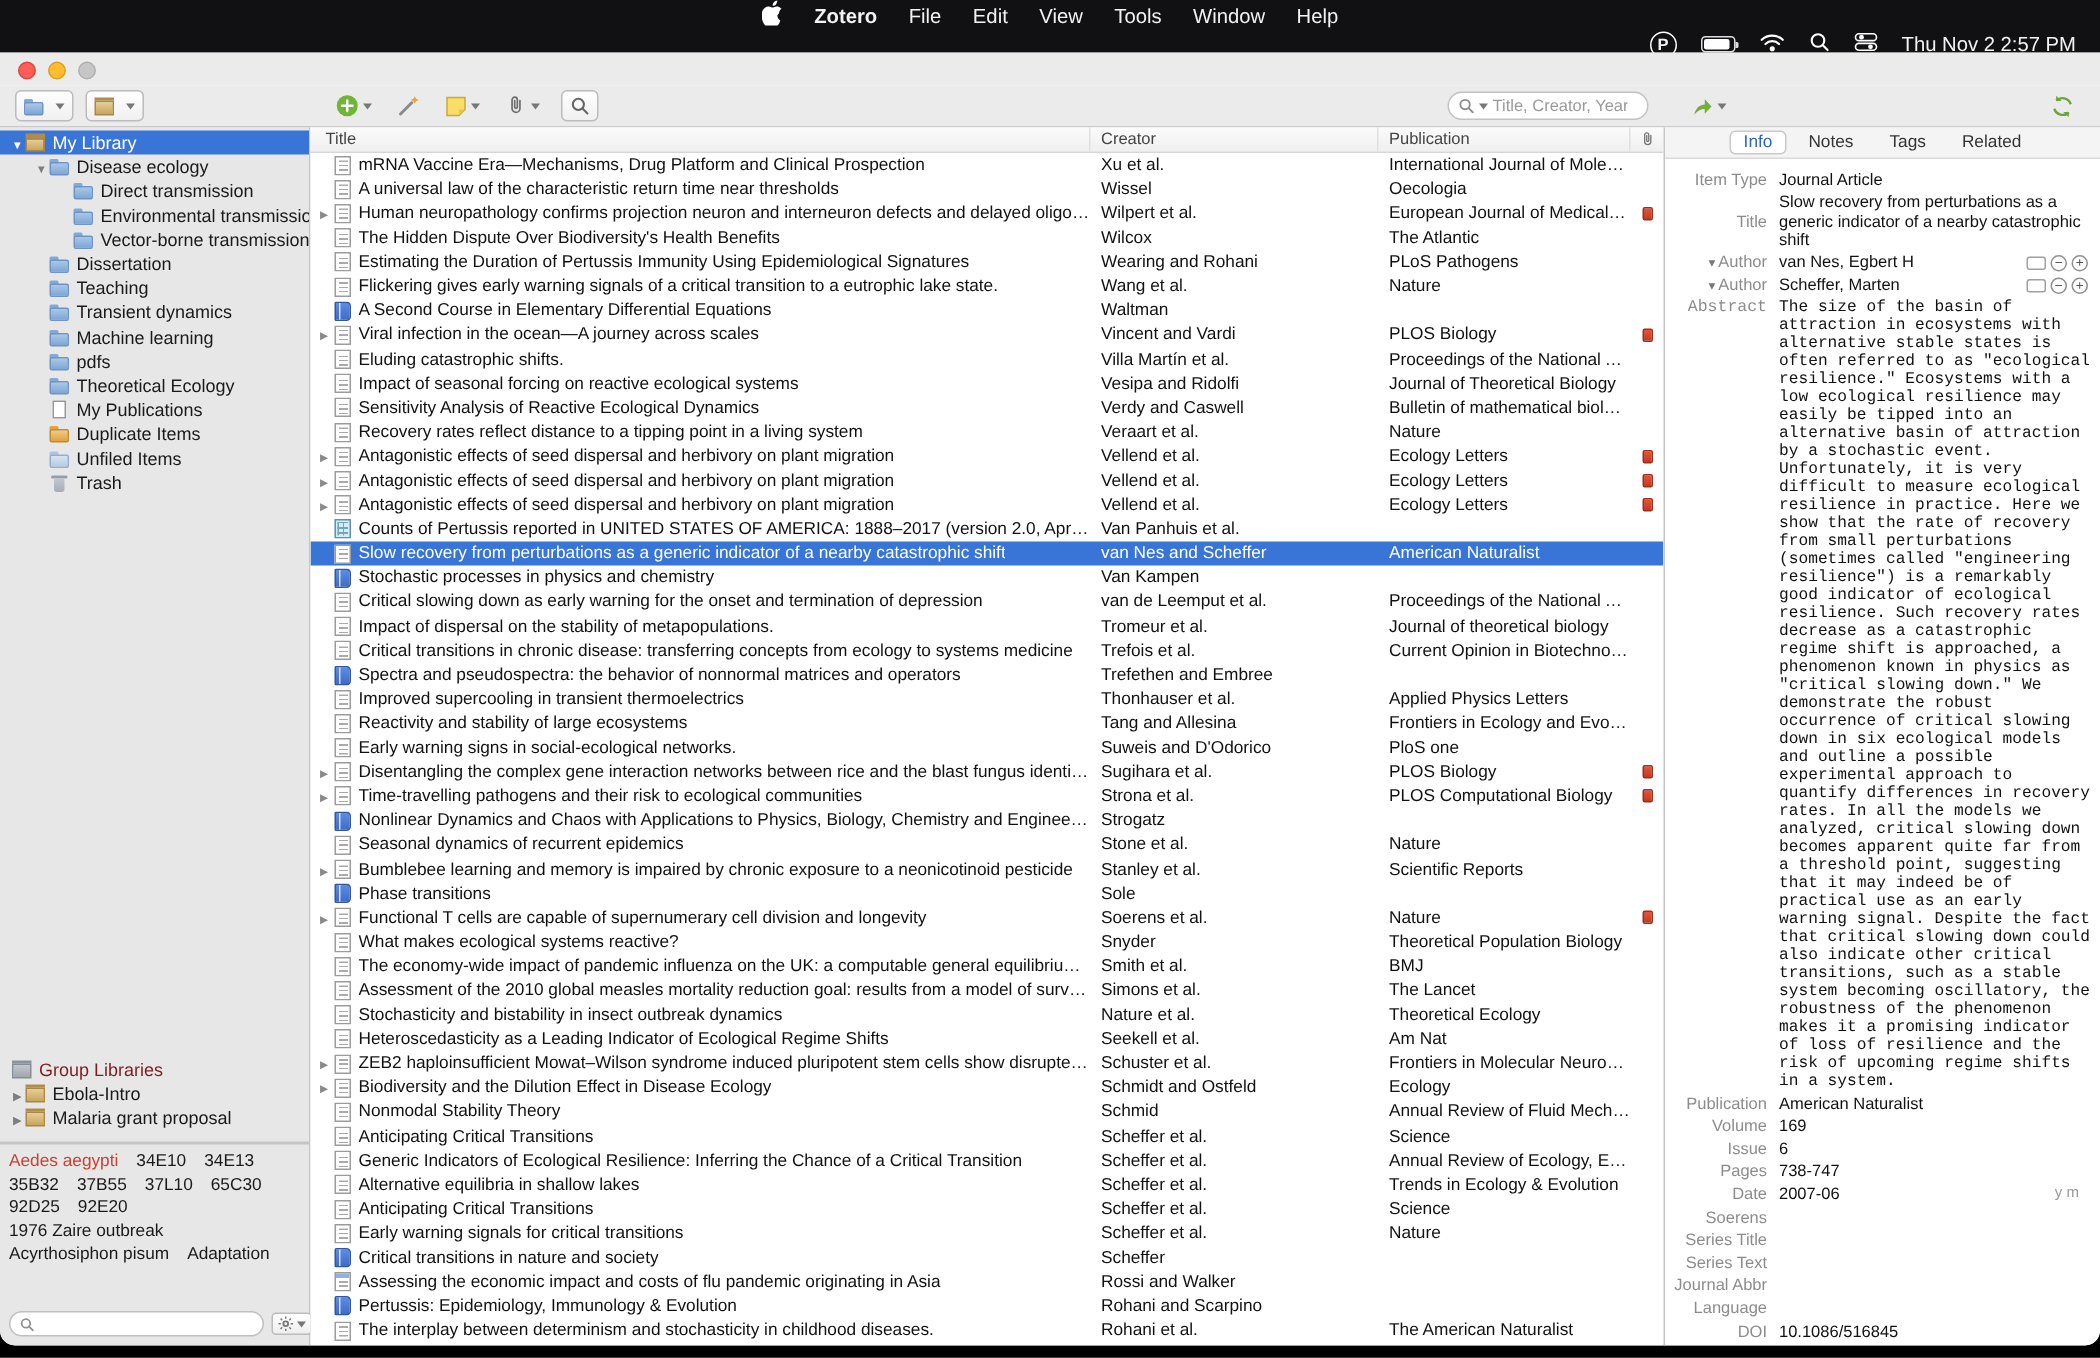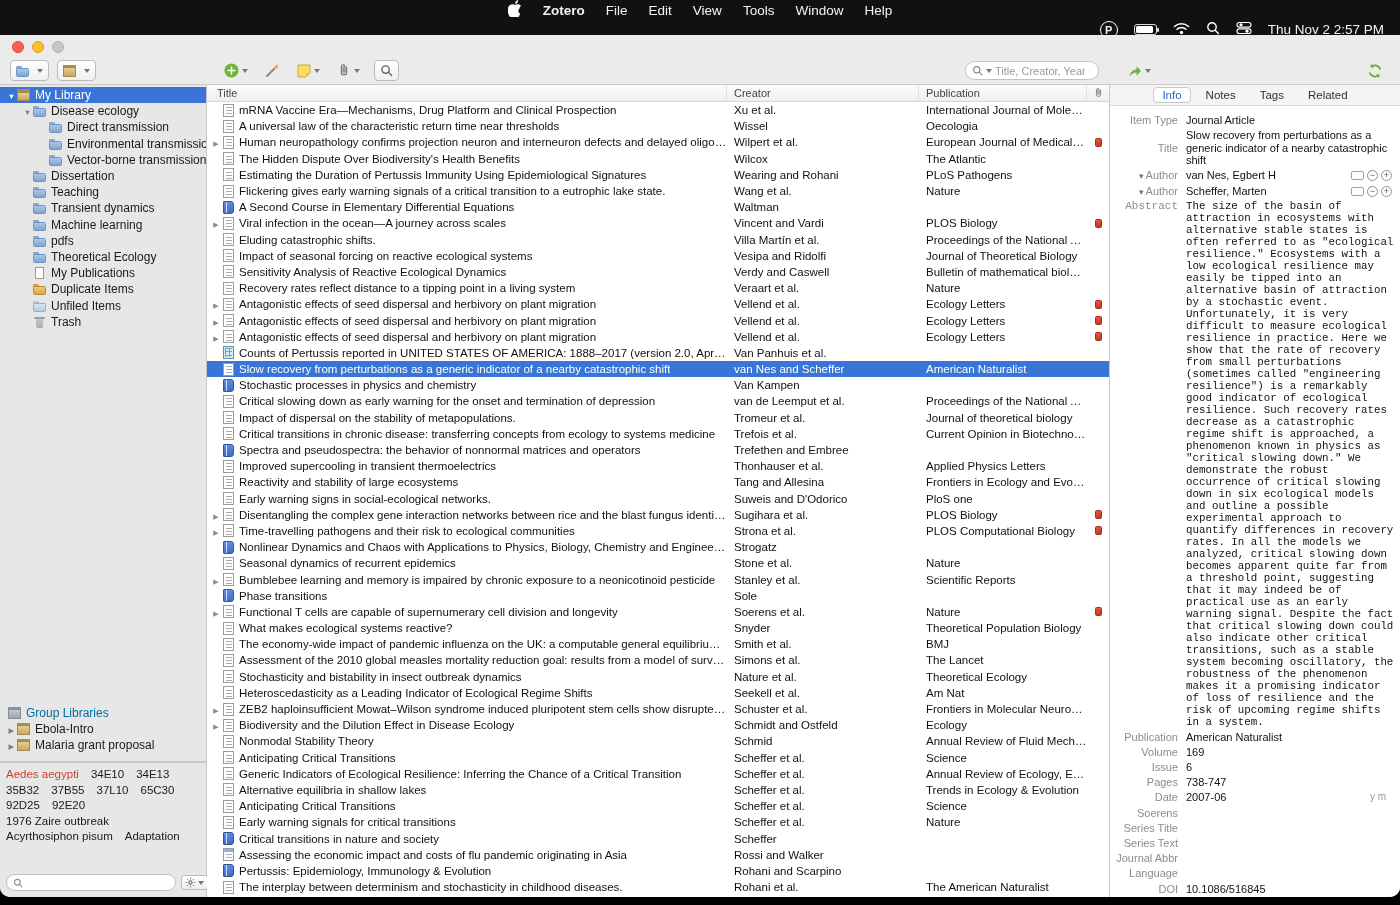--- a/index.html
+++ b/index.html
@@ -70,21 +70,21 @@
   .ic.dup::after { background:linear-gradient(#f4ca7f,#e0a245); border-color:#c08a33; }
   .ic.unfiled::before { background:#aec6e0; }
   .ic.unfiled::after { background:linear-gradient(#d7e4f2,#b5cce4); border-color:#93afcd; }
   .ic.trash::before { content:""; position:absolute; left:1px; right:2px; top:1px; height:2px; background:#979ea6; border-radius:1px; }
   .ic.trash::after { content:""; position:absolute; left:3px; right:4px; top:3px; bottom:0; background:linear-gradient(#c2c8cf,#a5acb4); border-radius:1px 1px 2px 2px; }
   .ic.library::before, .ic.group::before { content:""; position:absolute; left:0; right:1px; top:0; height:2.5px; background:#b08c4a; }
   .ic.library::after, .ic.group::after { content:""; position:absolute; left:0; right:1px; top:2.5px; bottom:0; background:linear-gradient(#e7cd96,#c9a65e); border:0.5px solid #a8874a; }
   .ic.group::before { background:#8d939b; }
   .ic.group::after { background:linear-gradient(#c3c8cf,#9fa6ae); border-color:#868d95; }
   .ic.doc::before { content:""; position:absolute; left:2px; right:3px; top:0; bottom:0; background:#fff; border:0.5px solid #999; }
-  .groups-header { margin-top:14px; color:#0369a1; }
+  .groups-header { margin-top:14px; color:#7f1d1d; }
 
   
   .tagselector { flex:none; border-top:2px solid #c5c5c5; padding:5px 6px 6px; display:flex;
                  flex-direction:column; height:136px; }
   .tagcloud { flex:1; display:flex; flex-wrap:wrap; column-gap:12px; row-gap:3.5px;
               font-size:11.5px; align-content:flex-start; overflow:hidden; }
   .tag { cursor:default; }
   .tag.colored { color:#cf3f2e; }
   .tagsearch { display:flex; align-items:center; gap:5px; margin-top:4px; }
   .tagsearch .pill { flex:1; height:17px; border:1px solid #bfbfbf; border-radius:9px; background:#fff;

